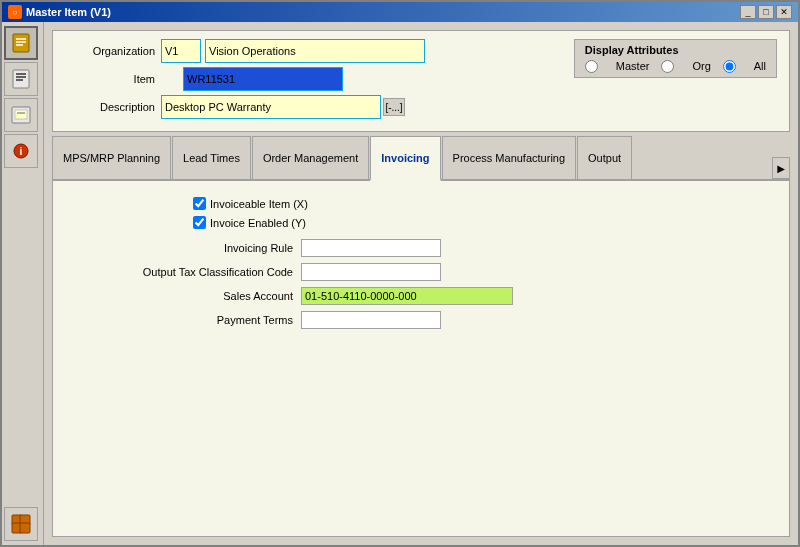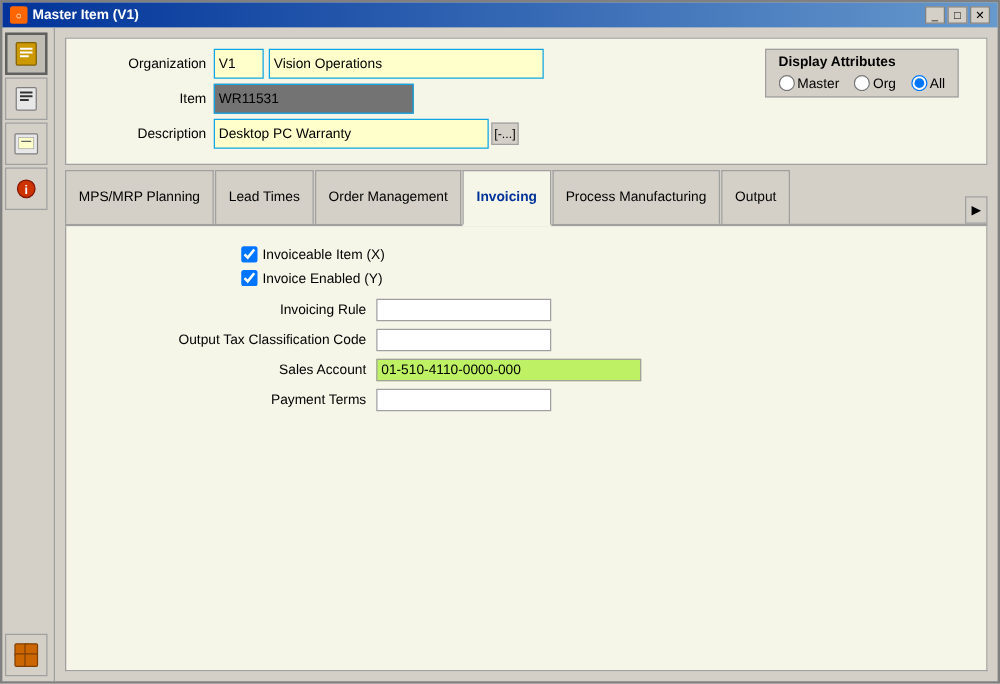--- a/index.html
+++ b/index.html
@@ -94,21 +94,21 @@
       flex: 1;
       display: flex;
       flex-direction: column;
       padding: 8px;
       background: #d4d0c8;
       overflow: hidden;
     }
     .form-header {
       background: #f5f5e8;
       border: 1px solid #a0a0a0;
-      padding: 8px 22px;
+      padding: 8px 12px;
       margin-bottom: 4px;
     }
     .form-row {
       display: flex;
       align-items: center;
       margin-bottom: 4px;
     }
     .form-label {
       text-align: right;
       width: 90px;
@@ -125,21 +125,22 @@
       font-family: Arial, sans-serif;
     }
     .input-org-code {
       width: 40px;
     }
     .input-org-name {
       width: 220px;
     }
     .input-item {
       width: 160px;
-      background: #737373;
+      background: #1d4ed8;
+      margin-left: 22px;
     }
     .input-desc {
       width: 220px;
     }
     .desc-btn {
       width: 22px;
       height: 18px;
       background: #d4d0c8;
       border: 1px solid #a0a0a0;
       font-size: 10px;
@@ -157,22 +158,21 @@
       font-weight: bold;
       margin-bottom: 4px;
     }
     .radio-group {
       display: flex;
       gap: 12px;
       align-items: center;
     }
     .radio-item {
       display: flex;
-      align-items: center;
-      gap: 2px;
+      gap: 18px;
       font-size: 11px;
     }
     .tabs-bar {
       display: flex;
       background: #d4d0c8;
       border-bottom: 2px solid #a0a0a0;
       margin-bottom: 0;
       align-items: flex-end;
       flex-shrink: 0;
     }

